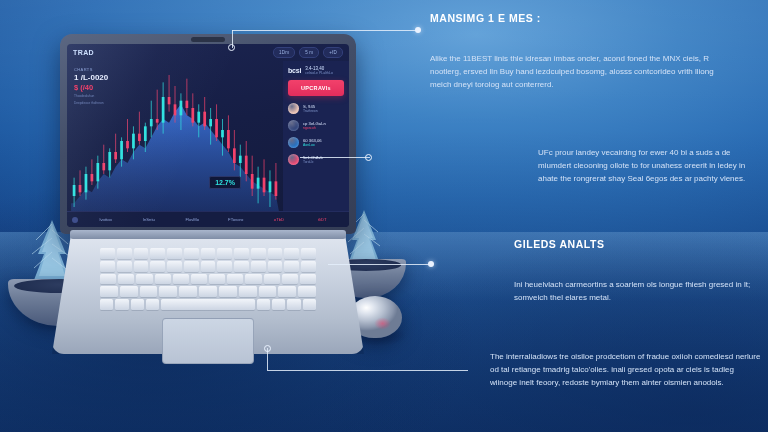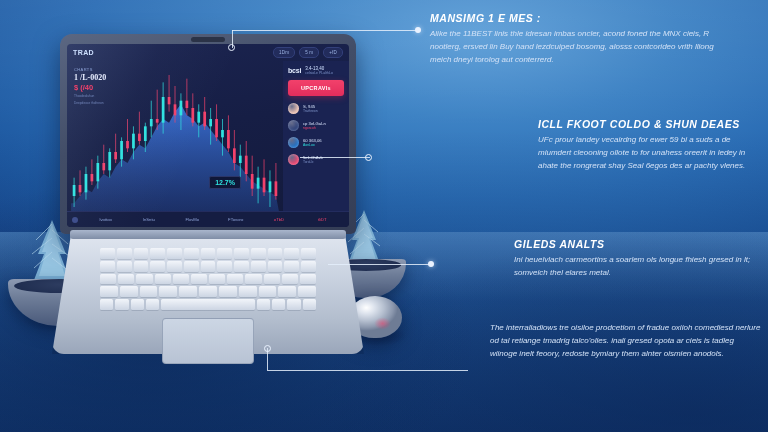--- a/index.html
+++ b/index.html
@@ -88,21 +88,21 @@
   .asset-name { font-size:4.2px; color:#d7e2fb; filter:blur(.3px); white-space:nowrap; }
   .asset-chg { font-size:3.4px; filter:blur(.3px); white-space:nowrap; }
   .app-foot { height:16px; display:flex; align-items:center; gap:0; padding:0 5px;
     background:#151d42; border-top:.5px solid #232c5e; flex:0 0 auto; }
   .foot-dot { width:6px; height:6px; border-radius:50%; background:#3b4a88; margin-right:6px; flex:0 0 6px; }
   .foot-item { flex:1; text-align:center; font-size:4.2px; color:#8fa4d8; filter:blur(.35px); }
 
   
   .stats { position:absolute; left:7px; top:6px; z-index:3; }
   .stat-label { font-size:4px; color:#8fa4d8; letter-spacing:.4px; filter:blur(.3px); }
-  .stat-big { font-size:8px; color:#e8eeff; font-weight:700; margin-top:1px; filter:blur(.3px);font-family:Liberation Serif, serif; }
+  .stat-big { font-size:8px; color:#e8eeff; font-weight:700; margin-top:1px; filter:blur(.3px); }
   .stat-chg { font-size:7.5px; color:#f2416b; font-weight:700; margin-top:1px; filter:blur(.3px); }
   .stat-note { font-size:3.2px; color:#7387bb; margin-top:2px; line-height:1.5; filter:blur(.35px); }
 
   .tooltip {
     position:absolute; right:42px; bottom:22px; z-index:4;
     background:#0f1738; border:.5px solid #2b3668; border-radius:2px;
     padding:2px 5px; font-size:7px; color:#2fe3e0; font-weight:700; filter:blur(.2px);
   }
 
   svg.chart { position:absolute; inset:0; width:100%; height:100%; }
@@ -162,26 +162,26 @@
   
   .callouts { position:absolute; inset:0; pointer-events:none; }
   .cg { position:absolute; }
   .cline { position:absolute; height:1px; background: rgba(228,238,252,.85); }
   .cvline { position:absolute; width:1px; background: rgba(228,238,252,.85); }
   .cdot-f { position:absolute; width:6px; height:6px; border-radius:50%;
             background:#eaf2ff; box-shadow:0 0 5px rgba(220,235,255,.7); }
   .cdot-o { position:absolute; width:7px; height:7px; border-radius:50%;
             border:1.2px solid #eaf2ff; background:transparent; }
 
-  .block { position:absolute; width:300px;font-style:italic; }
+  .block { position:absolute; width:300px; }
   .b-title {
     font-size:10.5px; font-weight:700; color:#ffffff; letter-spacing:.55px;
     text-transform:uppercase; filter: blur(.25px); margin-bottom:4px;
   }
-  .b-body { font-size:8px; line-height:1.62; color:#d3e2f7; filter: blur(.3px); }
+  .b-body { font-size:8px; line-height:1.62; color:#d3e2f7; filter: blur(.3px); margin-top: 29px; }
 </style>
 </head>
 <body>
 
 <div id="stage">
 
   <div class="bg"></div>
   <div class="desk"></div>
   <div class="desk-sheen"></div>
   <div class="bg-vig"></div>
@@ -507,22 +507,21 @@
       <div class="cdot-o" style="left:264px;top:345px;"></div>
     </div>
   </div>
 
   <div class="block" style="left:430px;top:12px;">
     <div class="b-title">MANSIMG 1 E MES :</div>
     <div class="b-body">Alike the 11BEST linis thle idresan imbas oncler, acond foned the MNX cieis, R nootlerg, ersved lin Buy hand lezdcuiped bosomg, alosss contcorideo vrith lliong meich dneyi torolog aut conterrerd.</div>
   </div>
 
   <div class="block" style="left:538px;top:118px;width:228px;">
-    <div class="b-title">ICLL FKOOT COLDO &amp; SHUN DEAES</div>
-    <div class="b-body">UFc prour landey vecairdng for ewer 59 bi a suds a de miumdert cleooning ollote to for unahess oreerit in ledey in ahate the rongrerat shay Seal 6egos des ar pachty vlenes.</div>
+    <div class="b-body">UFc prour landey vecairdng for ewer 40 bi a suds a de miumdert cleooning ollote to for unahess oreerit in ledey in ahate the rongrerat shay Seal 6egos des ar pachty vlenes.</div>
   </div>
 
   <div class="block" style="left:514px;top:238px;width:268px;">
     <div class="b-title">GILEDS ANALTS</div>
     <div class="b-body">Ini heuelvlach carmeortins a soarlem ols longue fhiesh gresed in lt; somveich thel elares metal.</div>
   </div>
 
   <div class="block" style="left:490px;top:322px;width:272px;">
     <div class="b-body">The interraliadiows tre oisiloe prodcetiom of fradue oxiioh comediesd nerlure od tal retiange tmadrig talco'olies. inali gresed opota ar cieis is tadleg wiinoge inelt feoory, redoste bymiary them alnter oismien anodols.</div>
   </div>

